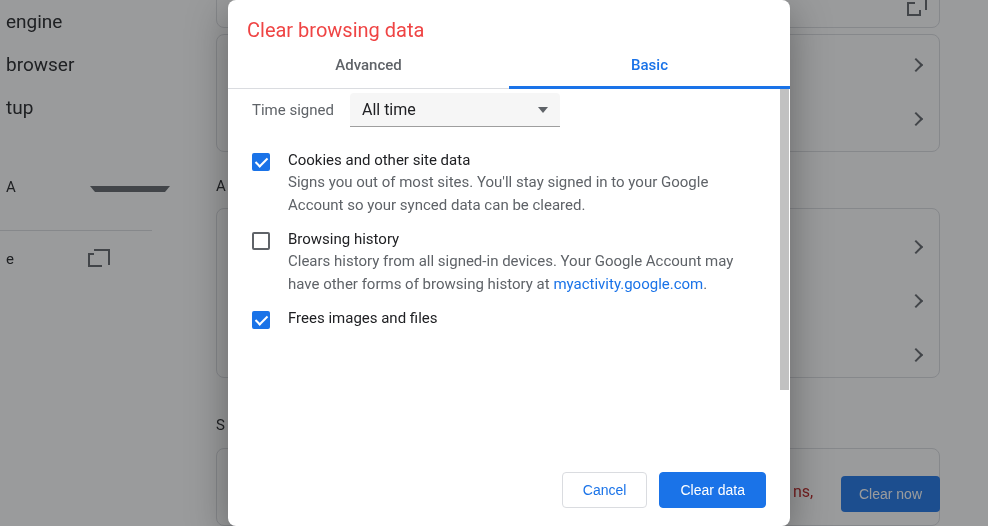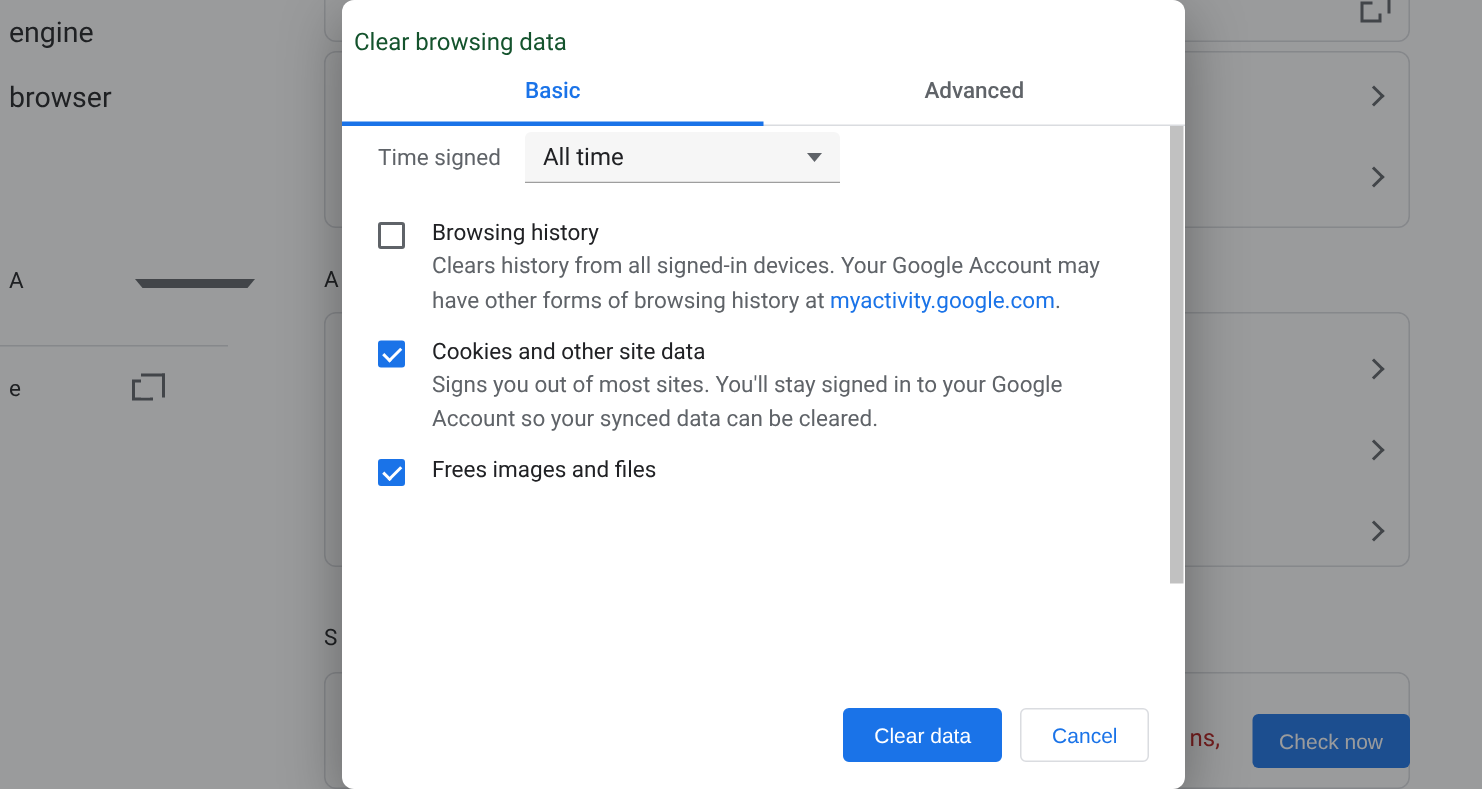--- a/index.html
+++ b/index.html
@@ -27,21 +27,21 @@
 
   .checknow{position:absolute;right:48px;top:476px;height:36px;padding:0 18px;
     background:#1a73e8;color:#fff;border:none;border-radius:4px;font-size:14px;font-weight:500;}
 
   
   .scrim{position:absolute;inset:0;background:rgba(32,33,36,0.45);}
 
   
   .dialog{position:absolute;left:228px;top:0;width:562px;height:526px;background:#fff;
     border-radius:8px;box-shadow:0 12px 40px rgba(0,0,0,.35);display:flex;flex-direction:column;}
-  .dlg-title{font-size:16px;color:#14532d;padding:18px 8px 14px;}
+  .dlg-title{font-size:20px;color:#ef4444;padding:18px 19px 14px;}
   .dlg-tabs{display:flex;border-bottom:1px solid #dadce0;}
   .dlg-tab{flex:1;text-align:center;padding:0 0 12px;font-size:15px;color:#5f6368;cursor:pointer;font-weight:500;}
   .dlg-tab.active{color:#1a73e8;border-bottom:3px solid #1a73e8;margin-bottom:-1px;}
 
   .dlg-body{position:relative;flex:1;overflow:hidden;}
   .dlg-scroll{position:absolute;top:0;left:0;right:12px;bottom:0;overflow:hidden;}
   .scrollbar{position:absolute;top:0;right:0;width:12px;height:100%;}
   .scrollbar .thumb{position:absolute;top:0;left:2px;width:9px;height:82%;background:#c1c1c1;border-radius:0;}
 
   .range-row{display:flex;align-items:center;padding:4px 24px 10px;gap:16px;}
@@ -68,20 +68,21 @@
 
   .extratxt{position:absolute;left:793px;top:482px;font-size:16px;color:#b91c1c;}
 </style>
 </head>
 <body>
 
 <div class="bg">
   <div class="leftcol">
     <div class="leftitem">engine</div>
     <div class="leftitem">browser</div>
+    <div class="leftitem">tup</div>
   </div>
   <div class="adv">
     <span>A</span>
     <span class="chev-down" style="border-top-color:#5f6368;"></span>
   </div>
   <div class="divider"></div>
   <div class="ext">
     <span>e</span>
     <span class="sq"></span>
   </div>
@@ -101,71 +102,71 @@
     <span class="row" style="top:80px;"><span class="chev-right"></span></span>
     <span class="row" style="top:134px;"><span class="chev-right"></span></span>
   </div>
 
   <div class="sec-head" style="left:216px;top:416px;">S</div>
 
   <div class="card" style="left:216px;top:448px;width:724px;height:78px;"></div>
 </div>
 
 <div class="extratxt">ns,</div>
-<button class="checknow">Check now</button>
+<button class="checknow">Clear now</button>
 
 <div class="scrim"></div>
 
 <div class="dialog">
   <div class="dlg-title">Clear browsing data</div>
 
   <div class="dlg-tabs">
+    <div class="dlg-tab">Advanced</div>
     <div class="dlg-tab active">Basic</div>
-    <div class="dlg-tab">Advanced</div>
   </div>
 
   <div class="dlg-body">
     <div class="dlg-scroll">
 
       <div class="range-row">
         <span class="range-label">Time signed</span>
         <div class="range-select">
           <span>All time</span>
           <span class="chev-down"></span>
         </div>
       </div>
 
       <div class="opt">
+        <div class="cb"><span class="cb-box checked"></span></div>
+        <div class="txt">
+          <div class="t">Cookies and other site data</div>
+          <div class="d">Signs you out of most sites. You'll stay signed in to your Google Account so your synced data can be cleared.</div>
+        </div>
+      </div>
+
+      <div class="opt">
         <div class="cb"><span class="cb-box"></span></div>
         <div class="txt">
           <div class="t">Browsing history</div>
           <div class="d">
             <span>Clears history from all signed-in devices. Your Google Account may have other forms of browsing history at </span><a href="#">myactivity.google.com</a><span>.</span>
           </div>
-        </div>
-      </div>
-
-      <div class="opt">
-        <div class="cb"><span class="cb-box checked"></span></div>
-        <div class="txt">
-          <div class="t">Cookies and other site data</div>
-          <div class="d">Signs you out of most sites. You'll stay signed in to your Google Account so your synced data can be cleared.</div>
         </div>
       </div>
 
       <div class="opt">
         <div class="cb"><span class="cb-box checked"></span></div>
         <div class="txt">
           <div class="t">Frees images and files</div>
         </div>
       </div>
     </div>
 
     <div class="scrollbar">
       <div class="thumb"></div>
     </div>
   </div>
 
   <div class="dlg-actions">
+    <button class="btn btn-secondary">Cancel</button>
     <button class="btn btn-primary">Clear data</button>
-    <button class="btn btn-secondary">Cancel</button>
   </div>
 </div>
 
 </body></html>

